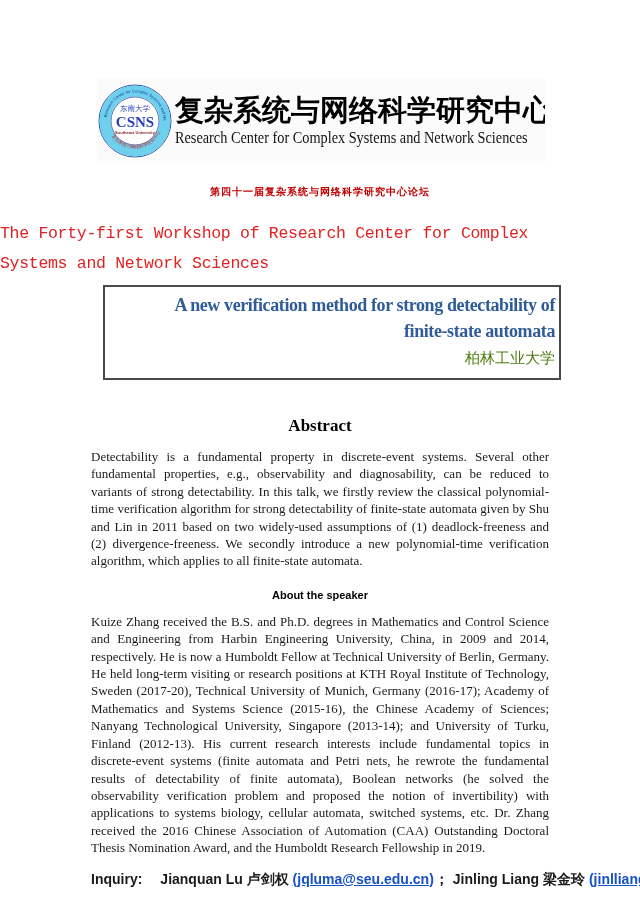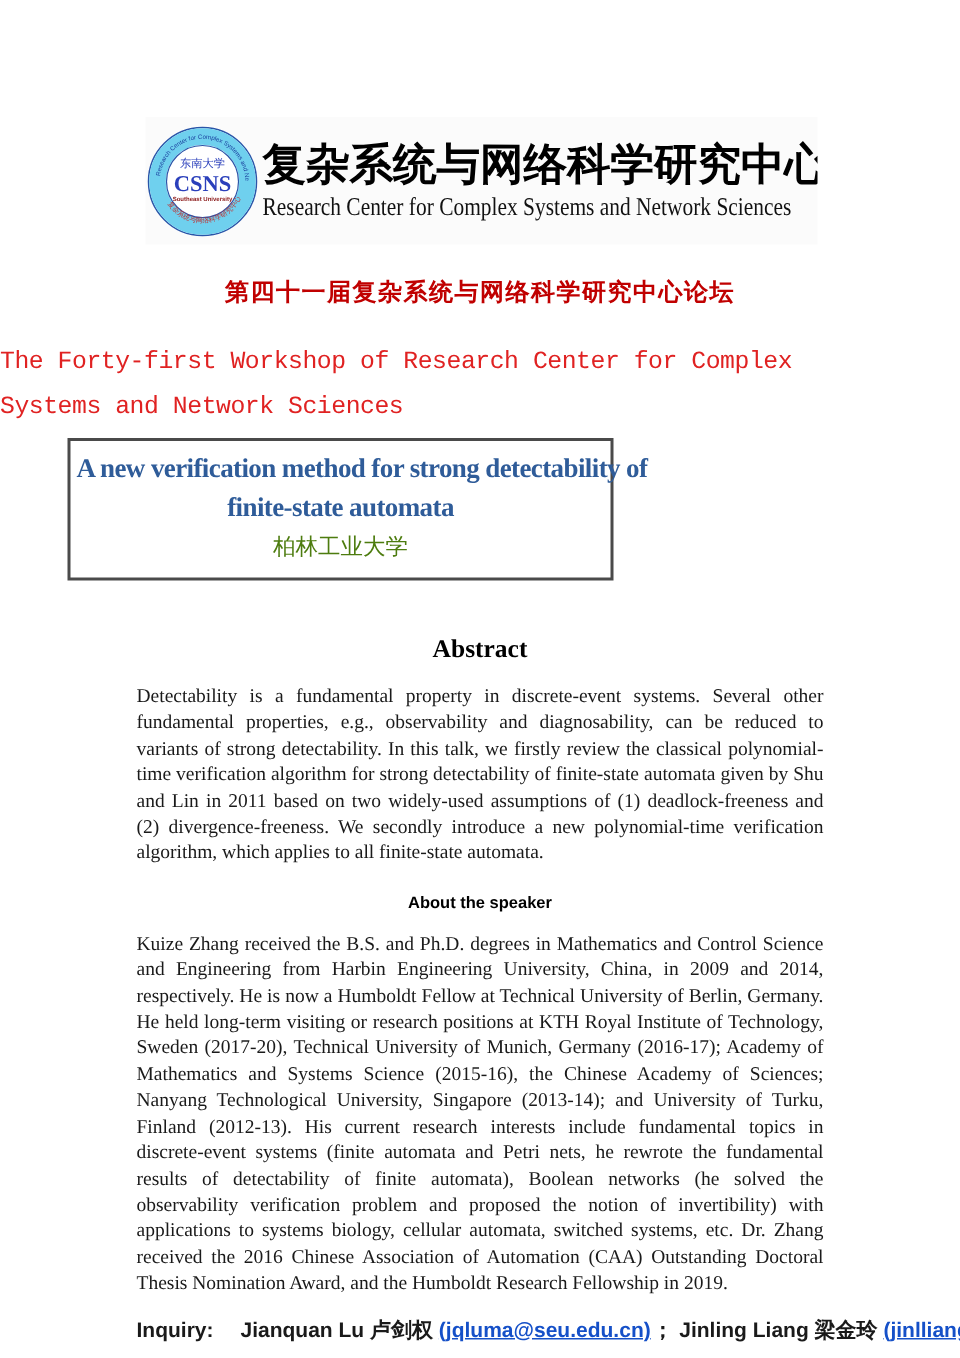--- a/index.html
+++ b/index.html
@@ -39,41 +39,41 @@
     white-space: nowrap;
     transform: scaleX(0.84);
     transform-origin: left center;
   }
 
   
   .workshop-cn {
     margin-top: 22px;
     text-align: center;
     font-weight: 700;
-    font-size: 16px;
+    font-size: 10px;
     letter-spacing: 1px;
     font-family: "Liberation Serif", serif;
   }
   .workshop-en {
     margin-top: 20px;
     text-align: left;
     font-family: Liberation Mono, monospace;
     font-size: 16.5px;
     letter-spacing: -0.3px;
     line-height: 30px;
   }
   .workshop-en .line { white-space: nowrap; }
 
   
   .title-box {
-    margin: 6px auto 0 45px;
-    width: 364px;
+    margin: 6px auto 0 103px;
+    width: 458px;
     border: 2px solid #4a4a4a;
     background: #ffffff;
-    text-align: center;
+    text-align: right;
     padding: 5px 4px 8px 4px;
   }
   .talk-title {
     font-family: "Liberation Serif", serif;
     font-weight: 700;
     font-size: 18px;
     letter-spacing: -0.4px;
     line-height: 26px;
   }
   .talk-title .line { white-space: nowrap; }

